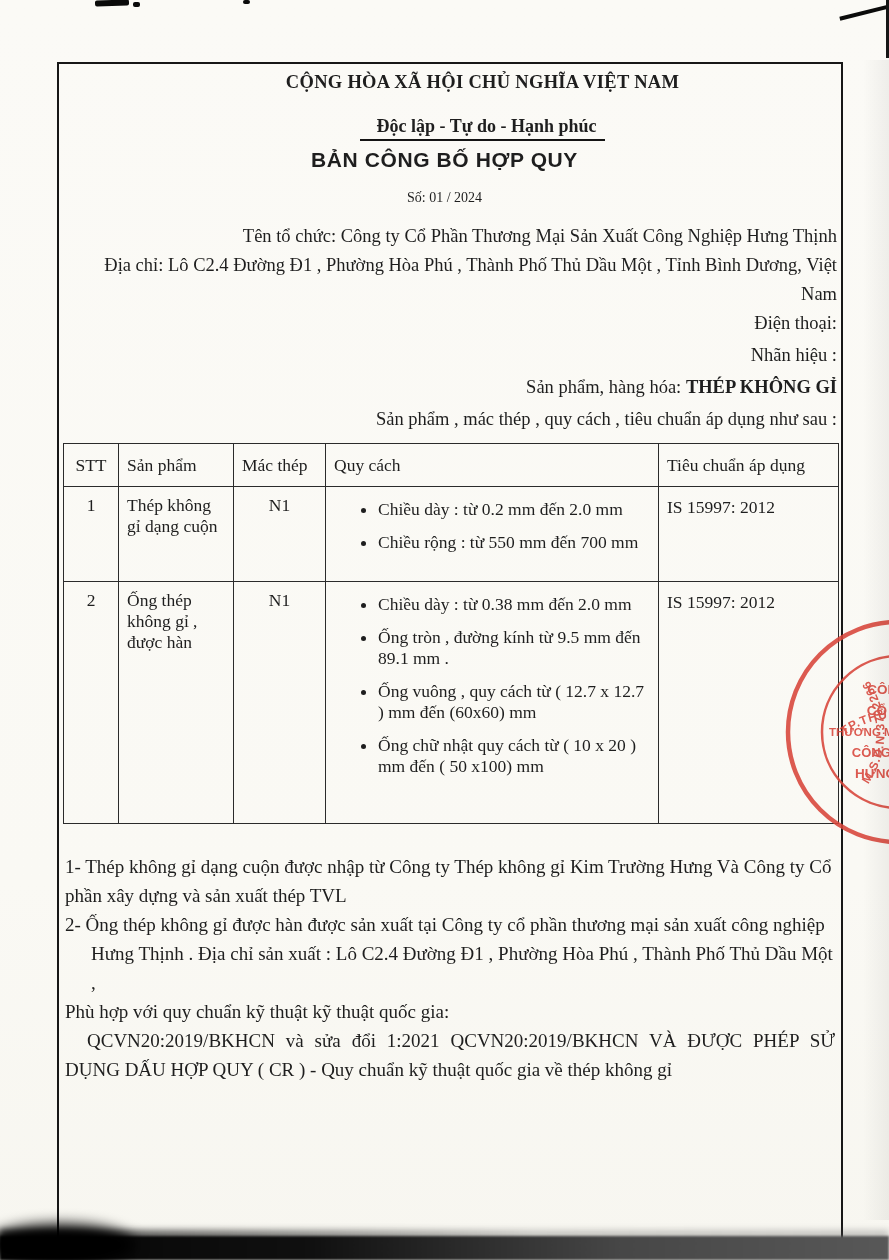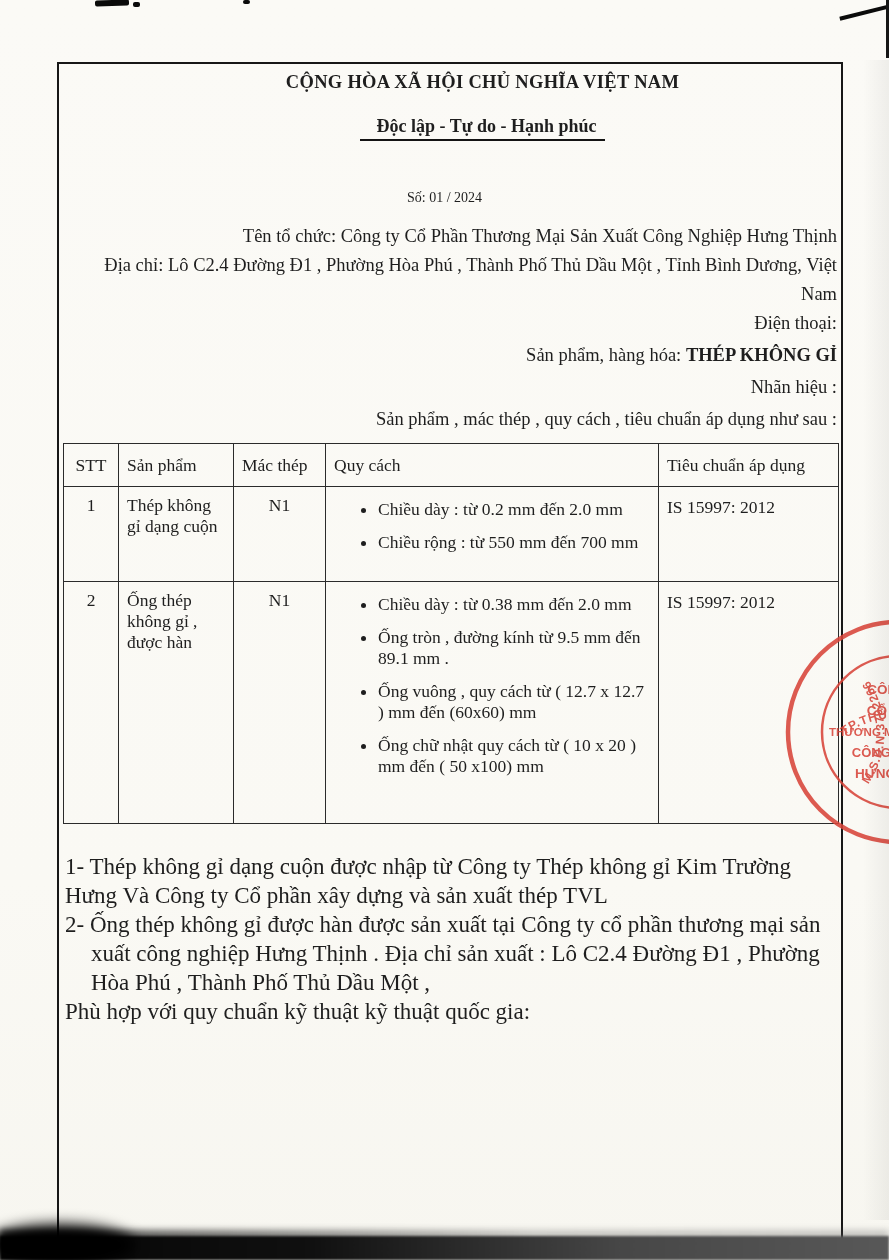--- a/index.html
+++ b/index.html
@@ -35,21 +35,21 @@
   .doc-table thead th{height:26px;vertical-align:middle;}
   .c-stt{text-align:center !important;}
   .c-sp{text-align:justify;}
   .doc-table tr.r1{height:95px;}
   .doc-table tr.r2{height:242px;}
   .qlist{margin:4px 0 0 0;padding-left:44px;}
   .qlist li{margin-bottom:12px;padding-right:4px;}
   .c-std{padding-top:10px !important;}
 
   
-  .notes{position:absolute;left:65px;top:852px;width:770px;font-size:23px;line-height:29px;}
+  .notes{position:absolute;left:65px;top:852px;width:770px;font-size:19px;line-height:29px;}
   .notes p{margin:0;}
   .n1{margin-left:22px;margin-bottom:8px;}
   .n2{margin-left:22px;padding-left:26px;text-indent:-26px;}
   .n3{margin-left:14px;}
   .n4{margin-left:22px;margin-top:2px;}
   .n5{text-align:justify;text-indent:22px;margin-top:2px;}
 
   
   .stamp{position:absolute;left:778px;top:612px;width:240px;height:240px;opacity:.88;}
   .stamp text{font-family:"Liberation Sans","DejaVu Sans",sans-serif;font-weight:bold;}
@@ -77,28 +77,29 @@
 
 <div class="page">
 
   <div class="frame"></div>
 
   <div class="hdr">
     <div class="hdr-country">CỘNG HÒA XÃ HỘI CHỦ NGHĨA VIỆT NAM</div><br>
     <span class="hdr-motto">Độc lập - Tự do - Hạnh phúc</span>
   </div>
 
+  <div class="doc-title">BẢN CÔNG BỐ HỢP QUY</div>
   <div class="doc-num">Số: 01 / 2024</div>
 
   <div class="info">
     <p>Tên tổ chức: Công ty Cổ Phần Thương Mại Sản Xuất Công Nghiệp Hưng Thịnh</p>
     <p>Địa chỉ: Lô C2.4 Đường Đ1 , Phường Hòa Phú , Thành Phố Thủ Dầu Một , Tỉnh Bình Dương, Việt Nam</p>
     <p>Điện thoại:</p>
+    <p class="ind">Nhãn hiệu :</p>
     <p class="ind"><span>Sản phẩm, hàng hóa: </span><span class="bold">THÉP KHÔNG GỈ</span></p>
-    <p class="ind">Nhãn hiệu :</p>
     <p class="ind">Sản phẩm , mác thép , quy cách , tiêu chuẩn áp dụng như sau :</p>
   </div>
 
   <table class="doc-table">
     <colgroup>
       <col style="width:55px">
         <col style="width:115px">
         <col style="width:92px">
         <col style="width:333px">
         <col style="width:180px">
@@ -139,20 +140,21 @@
         </td>
         <td class="c-std">IS 15997: 2012</td>
       </tr>
     </tbody>
   </table>
 
   <div class="notes">
     <p class="n1">1-  Thép không gỉ dạng cuộn được nhập từ Công ty Thép không gỉ Kim Trường Hưng Và Công ty Cổ phần xây dựng và sản xuất thép TVL</p>
     <p class="n2">2-  Ống thép không gỉ được hàn được sản xuất tại Công ty cổ phần thương mại sản xuất công nghiệp Hưng Thịnh . Địa chỉ sản xuất : Lô C2.4 Đường Đ1 , Phường Hòa Phú , Thành Phố Thủ Dầu Một ,</p>
     <p class="n4">Phù hợp với quy chuẩn kỹ thuật kỹ thuật quốc gia:</p>
+    <p class="n5">QCVN20:2019/BKHCN và sửa đổi 1:2021 QCVN20:2019/BKHCN VÀ ĐƯỢC PHÉP SỬ DỤNG DẤU HỢP QUY ( CR ) -  Quy chuẩn kỹ thuật quốc gia về thép không gỉ</p>
   </div>
 
   <svg class="stamp" viewBox="0 0 240 240">
     <g fill="none" stroke="#d8453a">
       <circle cx="120" cy="120" r="110" stroke-width="4.5"></circle>
       <circle cx="120" cy="120" r="76" stroke-width="2.5"></circle>
     </g>
     <defs>
       <path id="arcLeft" d="M 67.2 195.4 A 92 92 0 0 0 67.2 44.6"></path>
       <path id="arcBottom" d="M 36.6 158.9 A 92 92 0 0 1 203.4 158.9"></path>

